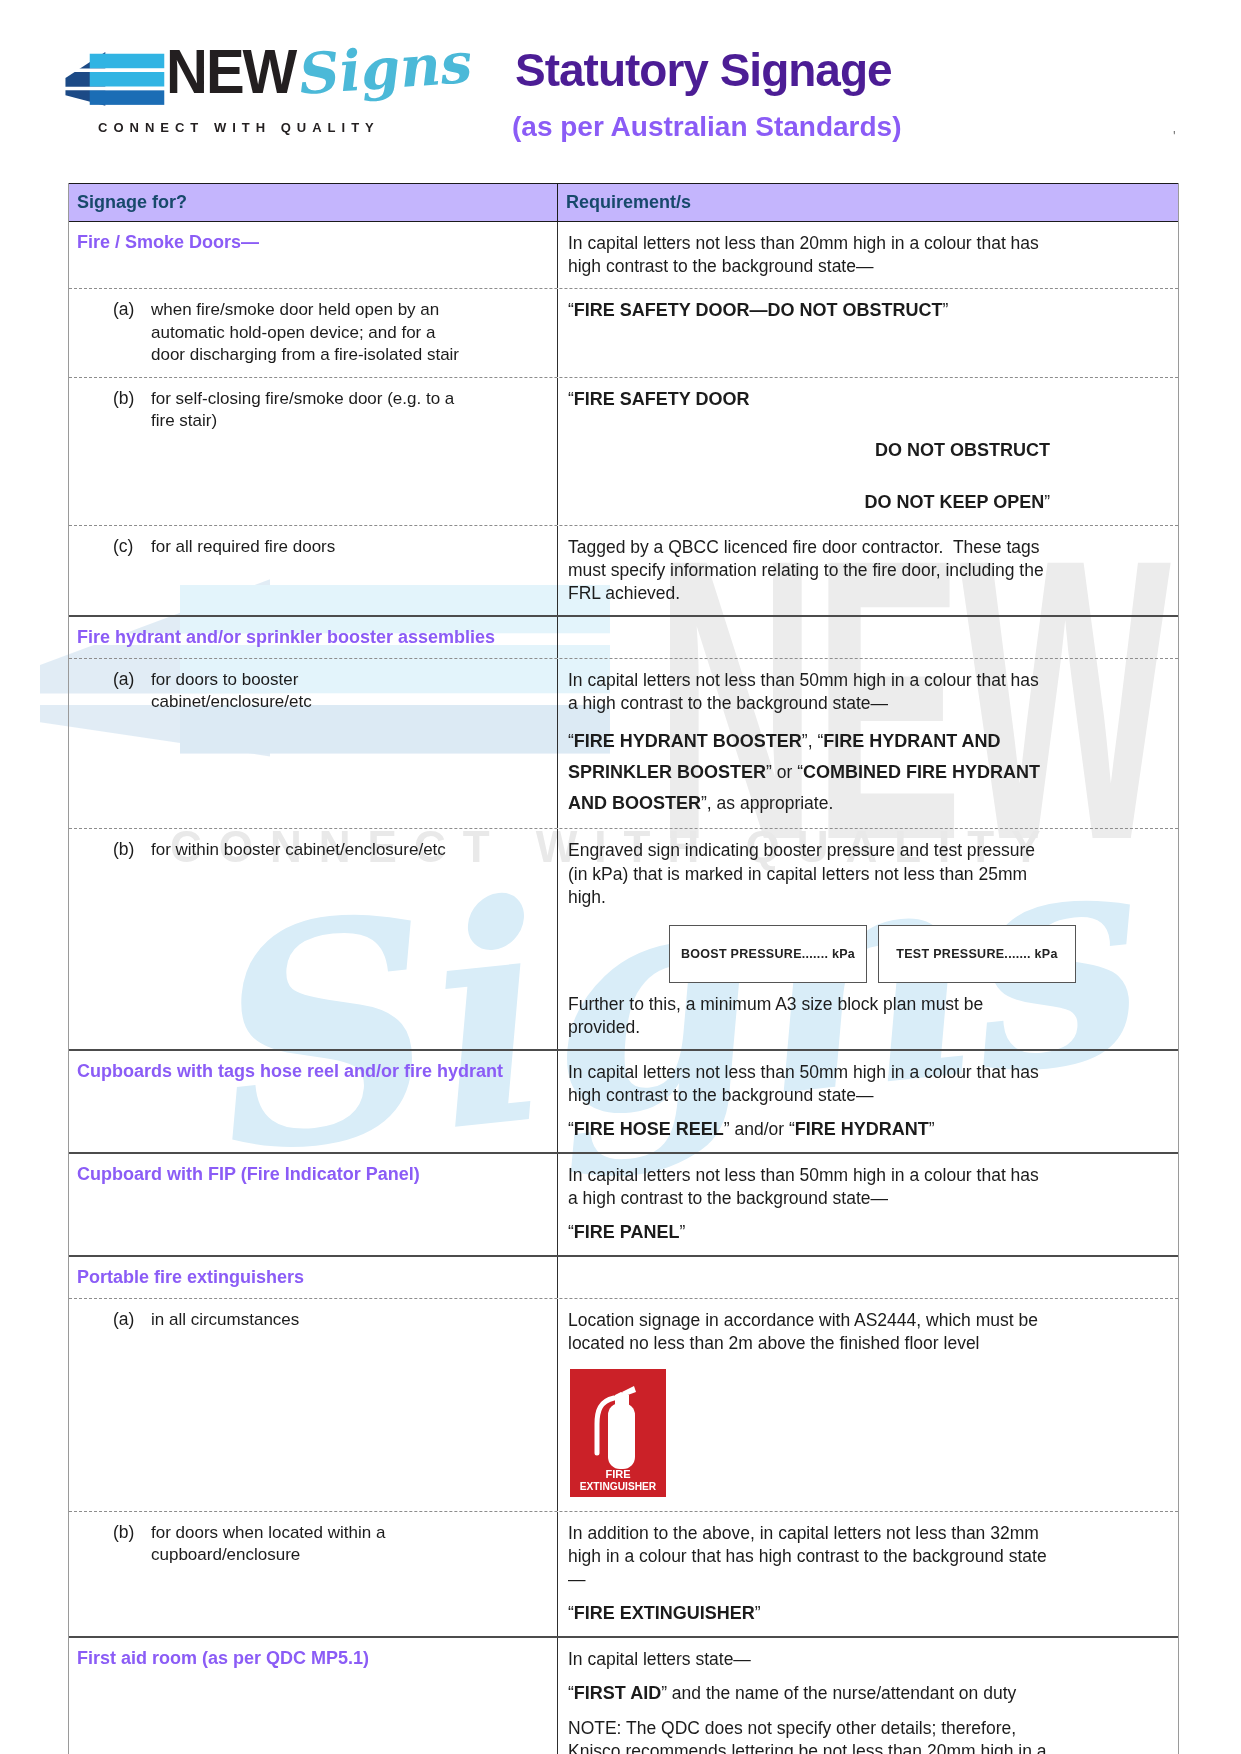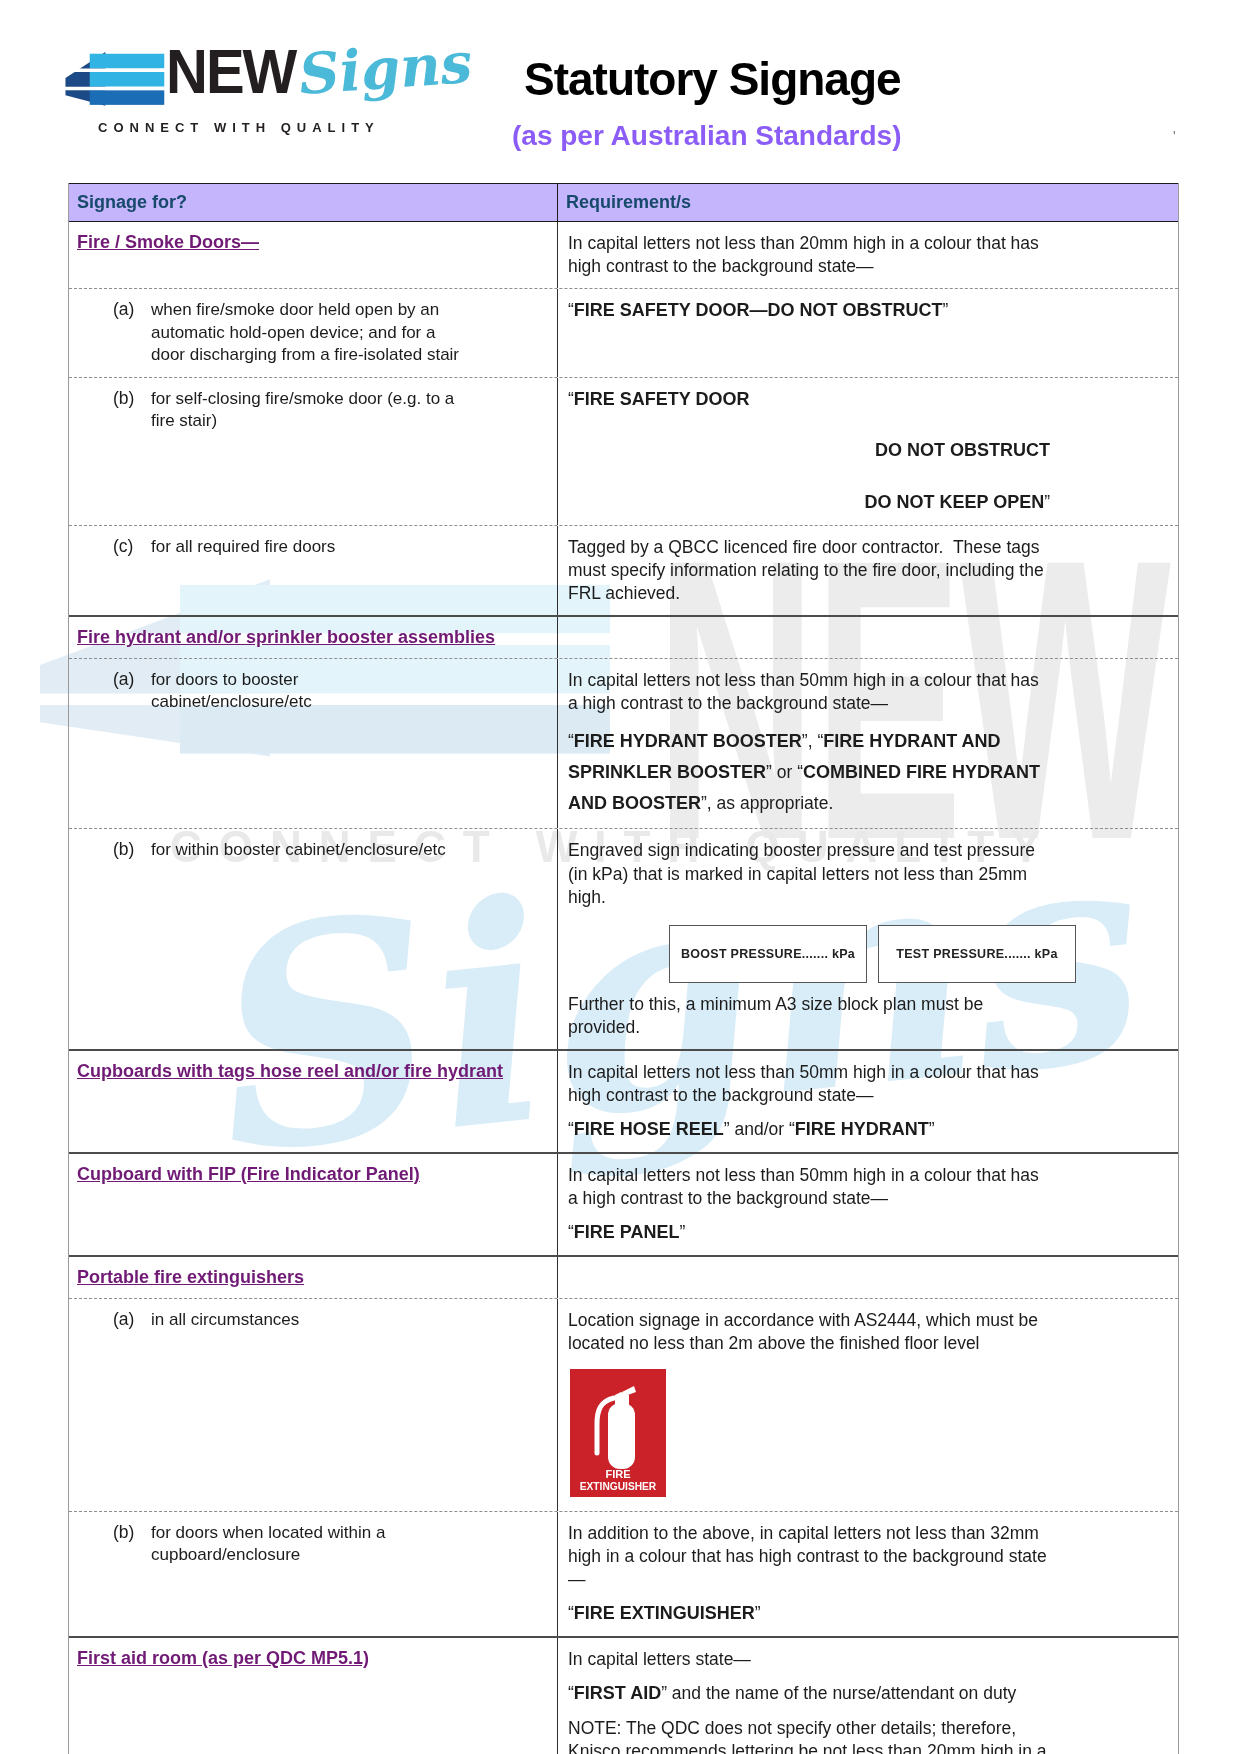--- a/index.html
+++ b/index.html
@@ -17,36 +17,36 @@
             font-family:"DejaVu Serif",serif;color:#d9edf8;transform:rotate(-6deg);transform-origin:left top;}
   
   .logo{position:absolute;left:62px;top:40px;z-index:2;}
   .logo-row{display:flex;align-items:flex-start;}
   .logo-icon{width:104px;height:76px;flex:0 0 104px;}
   .logo-new{font-size:58px;font-weight:bold;color:#231f20;letter-spacing:-2px;line-height:1;display:inline-block;transform:scaleY(1.08);transform-origin:top;}
   .logo-signs{font-size:56px;font-style:italic;font-weight:bold;font-family:"DejaVu Serif",serif;
               color:#4bb9d8;line-height:1;display:inline-block;margin-left:4px;transform:rotate(-4deg);}
   .logo-tagline{margin-top:4px;margin-left:36px;font-size:13px;font-weight:bold;color:#231f20;letter-spacing:6px;}
   .title-block{position:absolute;left:512px;top:40px;z-index:2;}
-  .title-block h1{margin:12px;font-size:46px;font-weight:bold;color:#000000;letter-spacing:-1px;}
+  .title-block h1{margin:3px;font-size:46px;font-weight:bold;color:#4c1d95;letter-spacing:-1px;}
   .title-block h2{margin:14px 0 0 0;font-size:28px;font-weight:bold;color:#8b5cf6;}
   .stray{position:absolute;left:1173px;top:128px;z-index:2;color:#777;font-size:14px;}
   
   .stable{position:absolute;left:68px;top:183px;width:1109px;z-index:1;
           border-left:1px solid #9a9a9a;border-right:1px solid #9a9a9a;background:transparent;}
   .thead{display:grid;grid-template-columns:489px 1fr;background:#c4b5fd;
          border-top:1px solid #1b1b1b;border-bottom:1px solid #1b1b1b;}
   .hcell{padding:8px 10px 8px 8px;font-weight:bold;font-size:18px;color:#17496b;}
   .hcell.first{border-right:1px solid #1b1b1b;}
   .trow{display:grid;grid-template-columns:489px 1fr;}
   .trow.dashed-after{border-bottom:1px dashed #8d8d8d;}
   .trow.solid-after{border-bottom:2px solid #4c4c4c;}
   .cell{background:transparent;}
   .cell.left{border-right:1px solid #2e2e2e;padding:10px 18px 10px 8px;}
-  .cell.left .stext{font-weight:bold;font-size:18px;color:#701a75;text-decoration:underline;}
+  .cell.left .stext{font-weight:bold;font-size:18px;color:#8b5cf6;}
   .cell.left.item{display:flex;padding-left:44px;}
   .cell.left .letter{flex:0 0 38px;font-size:17.5px;}
   .cell.left .itext{flex:1;font-size:17px;line-height:1.32;max-width:312px;}
   .cell.right{padding:10px 14px 10px 10px;font-size:17.5px;line-height:1.32;}
   .req{margin:0;max-width:482px;}
   .req + .req{margin-top:11px;}
   .req.sign{margin-top:28px;text-align:right;}
   .req.spread{line-height:1.7;}
   .req b{font-size:18px;}
   .boxes{display:flex;gap:11px;margin:16px 0 10px 101px;}

